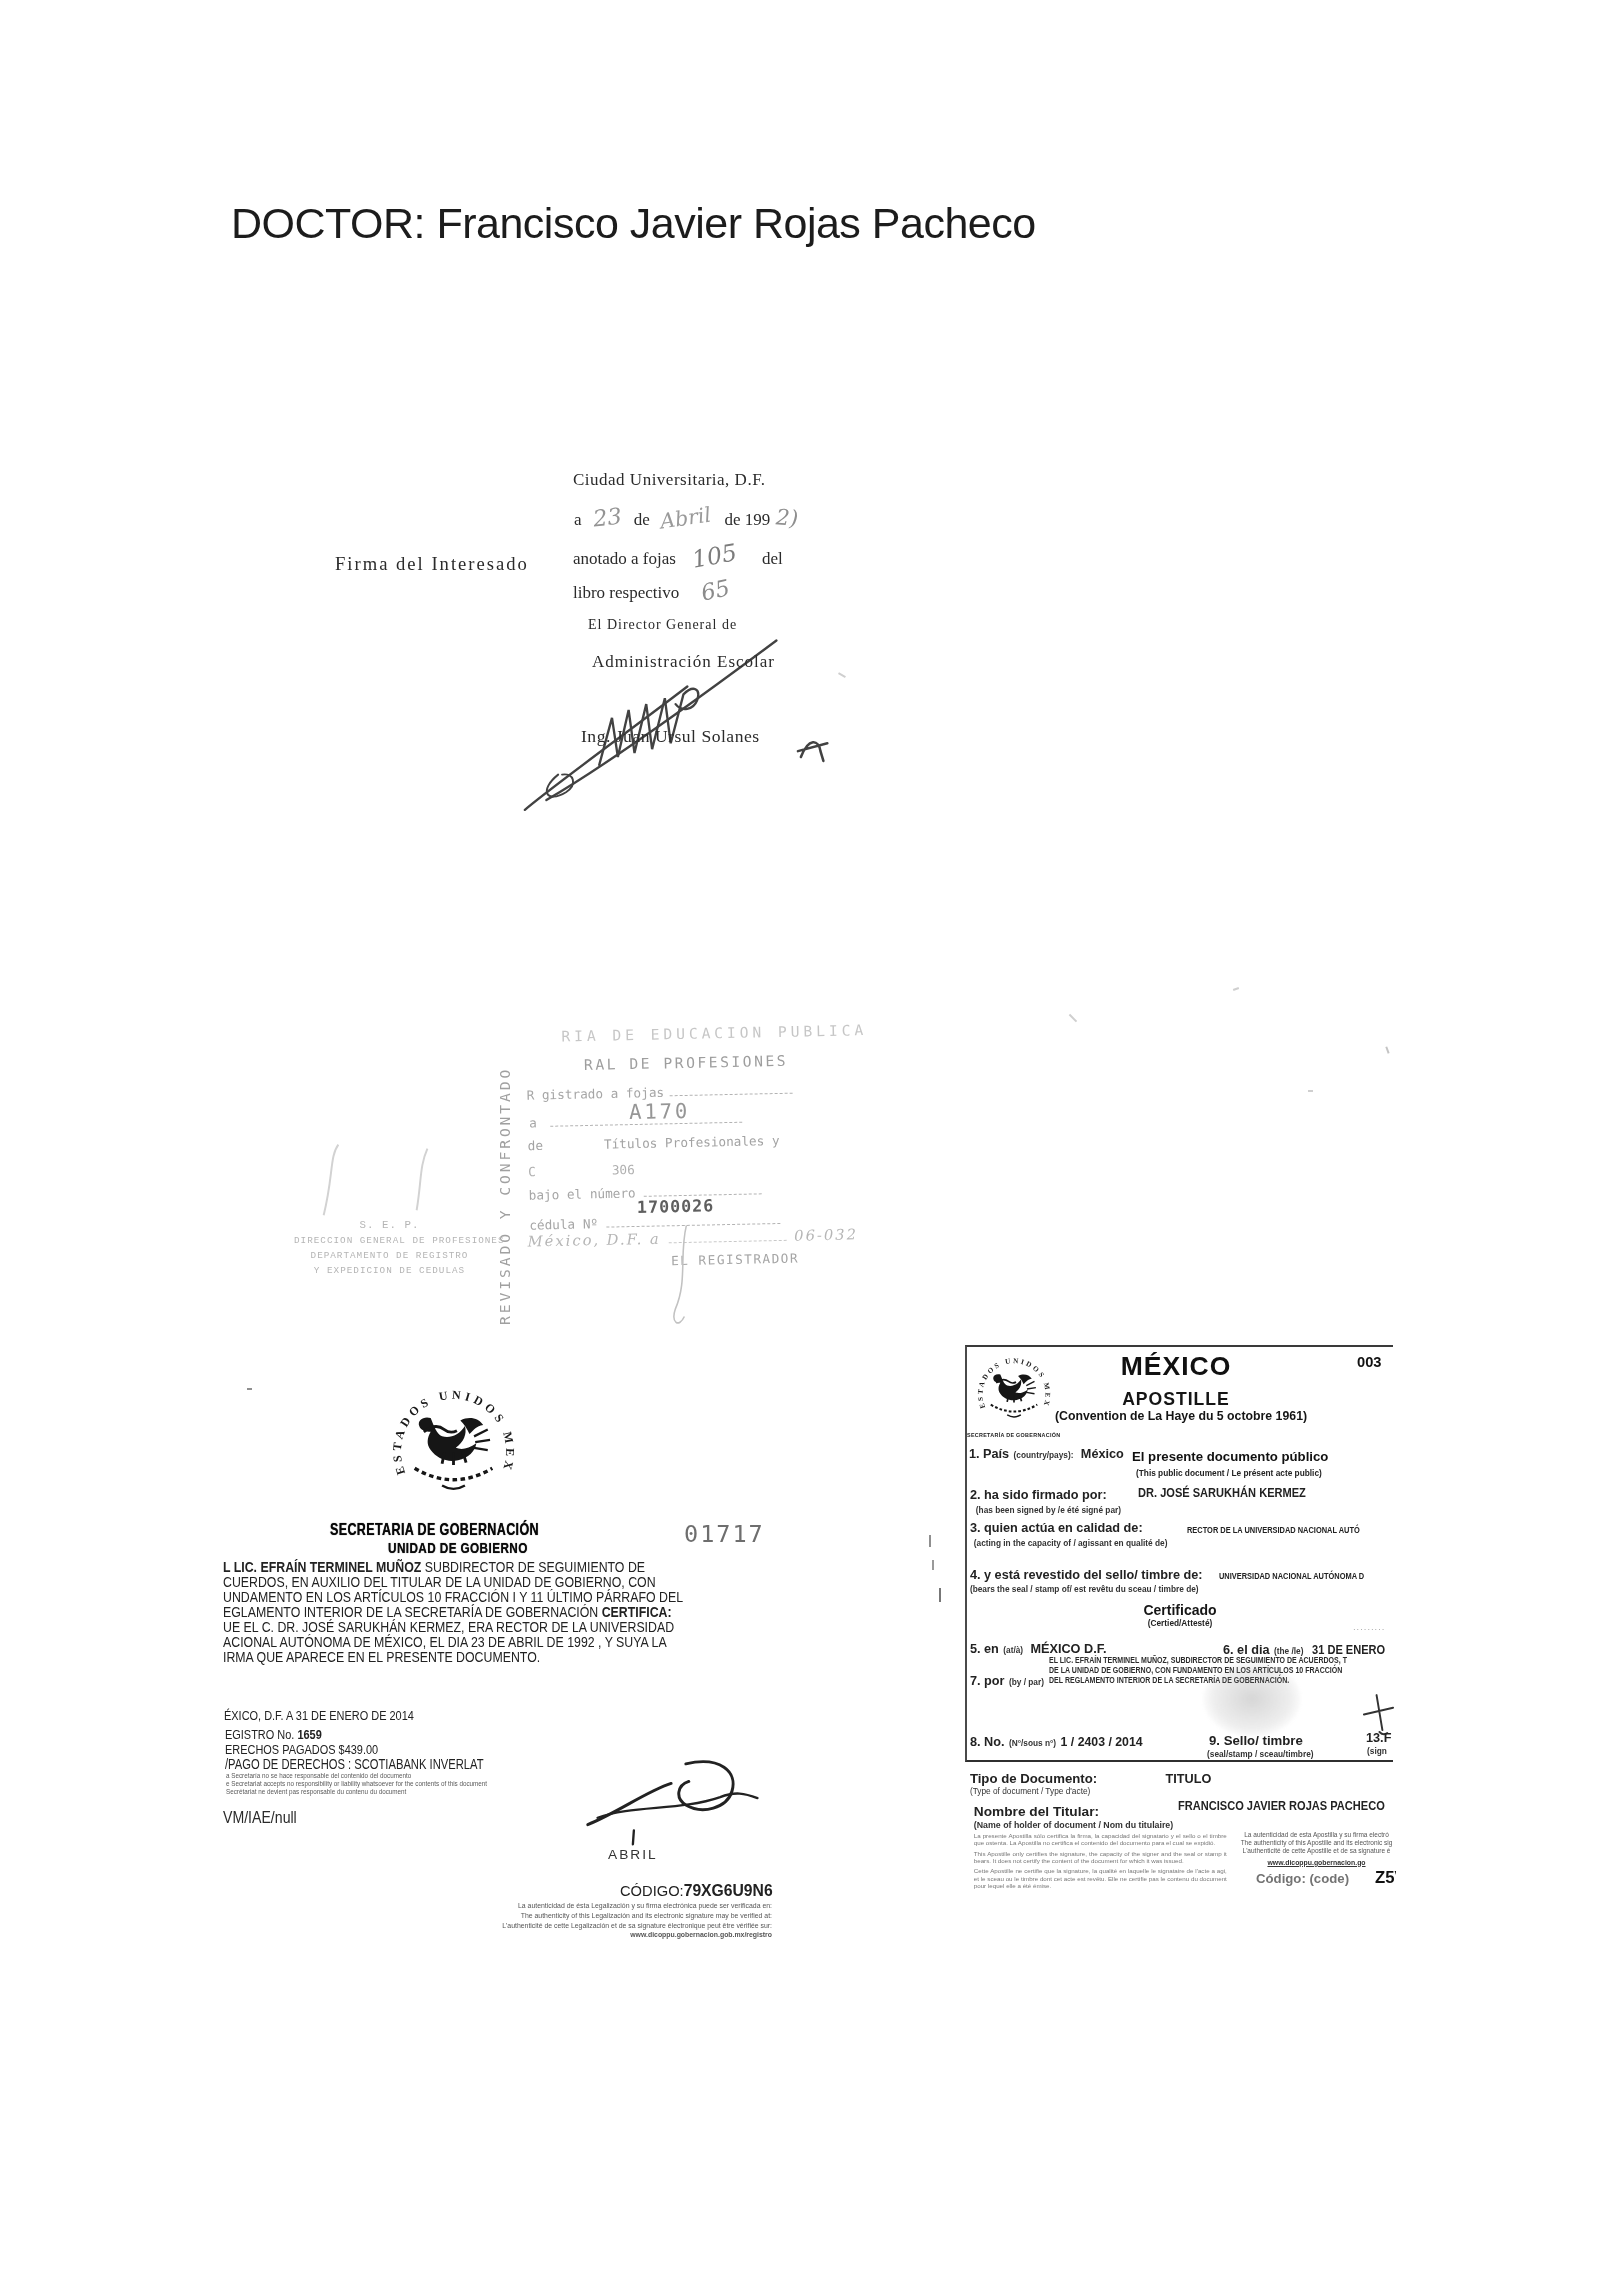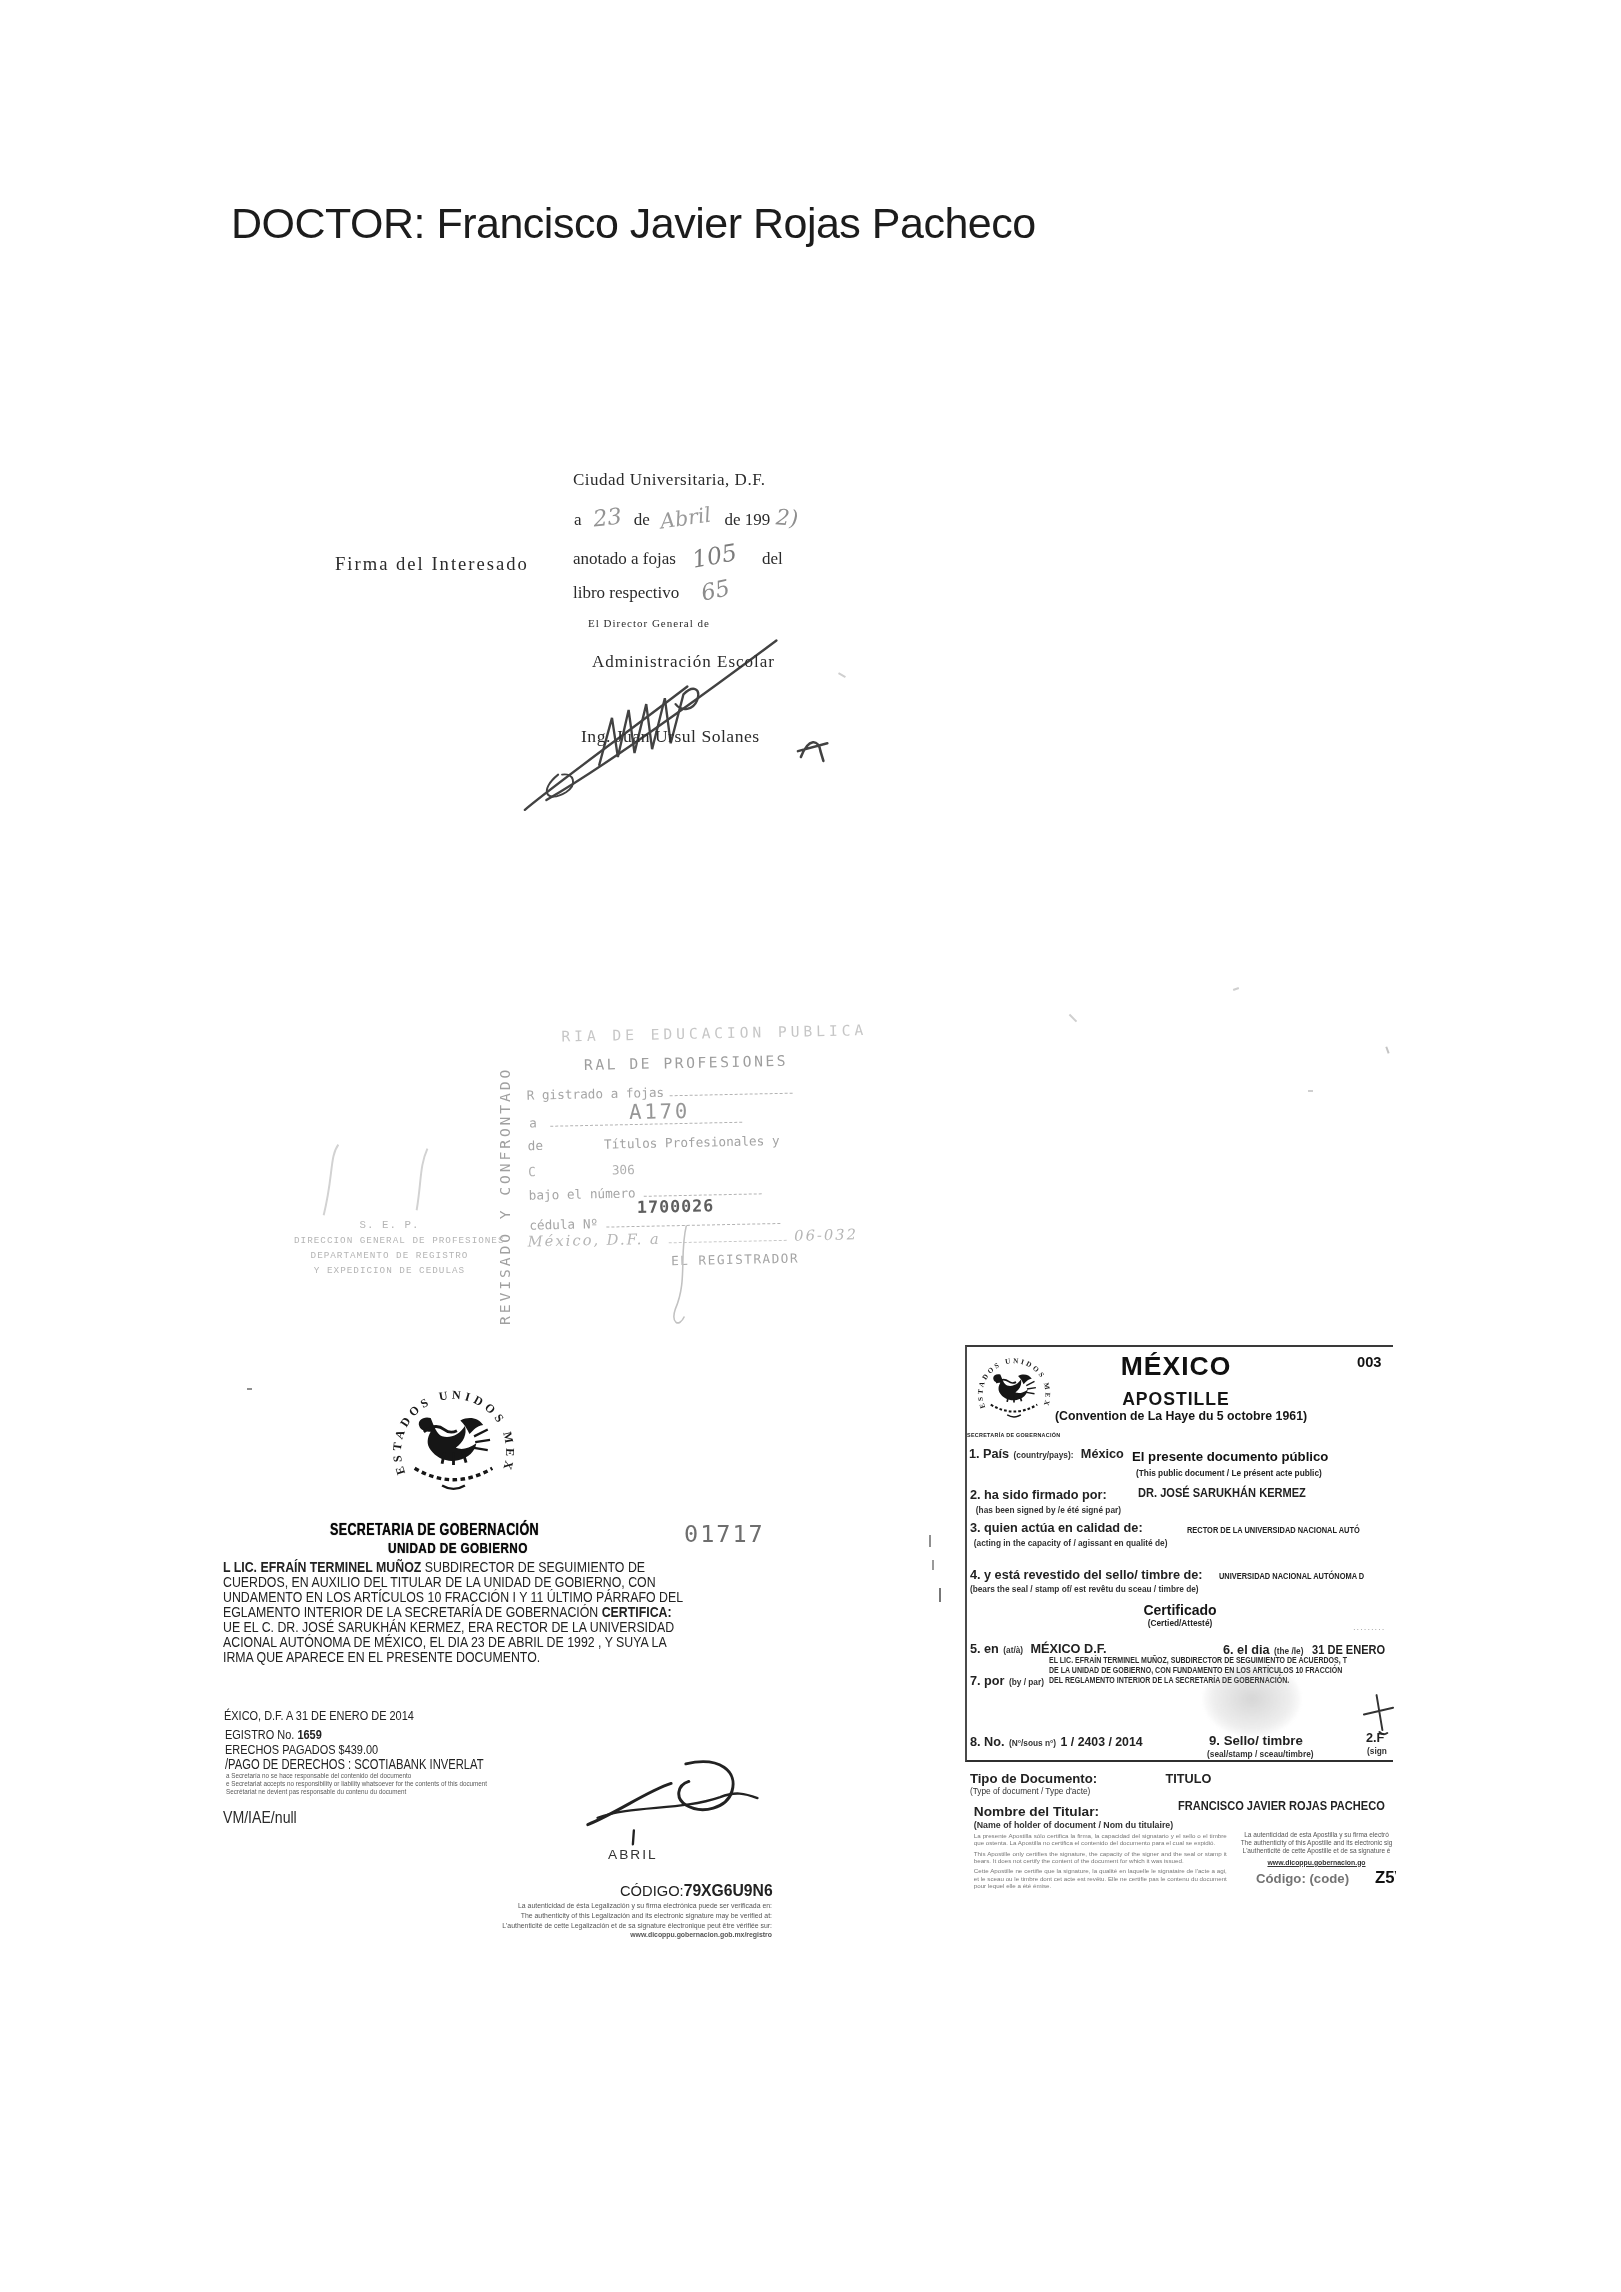--- a/index.html
+++ b/index.html
@@ -56,21 +56,21 @@
 </div>
 
 <div class="abs serif" style="left:573px;top:542px;font-size:17px;">
   <span>anotado a fojas</span><span class="hw" style="font-size:23.5px;margin-left:15.7px;transform:rotate(-10deg);color:#7c7c7c;">105</span><span style="margin-left:25.5px;">del</span>
 </div>
 
 <div class="abs serif" style="left:573px;top:577px;font-size:17px;">
   <span>libro respectivo</span><span class="hw" style="font-size:22.5px;margin-left:21.6px;transform:rotate(-12deg);color:#8b8b8b;">65</span>
 </div>
 
-<div class="abs serif" style="left:588px;top:617px;font-size:11px;letter-spacing:1px;">El Director General de</div>
+<div class="abs serif" style="left:588px;top:617px;font-size:14px;letter-spacing:1px;">El Director General de</div>
 <div class="abs serif" style="left:592px;top:652px;font-size:17px;letter-spacing:1px;">Administración Escolar</div>
 <div class="abs serif" style="left:581px;top:726px;font-size:17.6px;letter-spacing:0.5px;">Ing. Juan Ursul Solanes</div>
 
 <svg class="abs" style="left:519px;top:608px;" width="323" height="206" viewBox="0 0 330 210">
   <g stroke="#2e2e2e" stroke-width="2.4" fill="none" stroke-linecap="round" opacity=".9">
     <path d="M28 196 C 90 160, 200 80, 263 33"></path>
     <path d="M6 206 C 30 185, 120 120, 172 80"></path>
     <path d="M82 160 L95 112 L101 152 L112 104 L118 148 L130 98 L136 144 L149 92 L155 138 L168 88 C178 78 186 82 182 94 C178 104 166 106 160 98"></path>
     <path d="M40 170 C 20 186, 28 200, 48 188 C 60 180, 56 168, 44 170" stroke-width="2"></path>
     <path d="M288 152 C296 132 306 134 308 146 L311 156 M285 146 L315 138" stroke-width="2.6"></path>
@@ -238,21 +238,21 @@
     <path d="M15 2 L21 38 M2 22 L32 15 M18 40 q4 4 8 1" stroke="#333" stroke-width="2" fill="none" stroke-linecap="round"></path>
   </svg>
 
   <div class="abs" style="left:4.9px;top:387px;">
     <span class="ap-label">8. No.</span>
     <span class="ap-sub">(N°/sous n°)</span>
     <span class="ap-val" style="font-size:12.3px;margin-top:28px;">1 / 2403 / 2014</span>
   </div>
   <div class="abs ap-label" style="left:244px;top:388px;font-size:13.2px;">9. Sello/ timbre</div>
   <div class="abs ap-sub" style="left:242px;top:404px;">(seal/stamp / sceau/timbre)</div>
-  <div class="abs ap-label" style="left:401px;top:386px;font-size:12.7px;">2.F</div>
+  <div class="abs ap-label" style="left:401px;top:386px;font-size:12.7px;">13.F</div>
   <div class="abs ap-sub" style="left:402px;top:401px;">(sign</div>
 
   <div class="abs" style="left:4.9px;top:424px;">
     <span class="ap-label" style="font-size:13.2px;">Tipo de Documento:</span>
     <span class="ap-val" style="font-size:12.7px;margin-left:64px;">TITULO</span>
   </div>
   <div class="abs ap-sub" style="left:4.9px;top:441px;font-weight:400;color:#333;">(Type of document / Type d'acte)</div>
 
   <div class="abs ap-label" style="left:8.8px;top:459px;font-size:13.7px;">Nombre del Titular:</div>
   <div class="abs ap-val cond9" style="left:213px;top:454px;font-size:12.3px;">FRANCISCO JAVIER ROJAS PACHECO</div>

